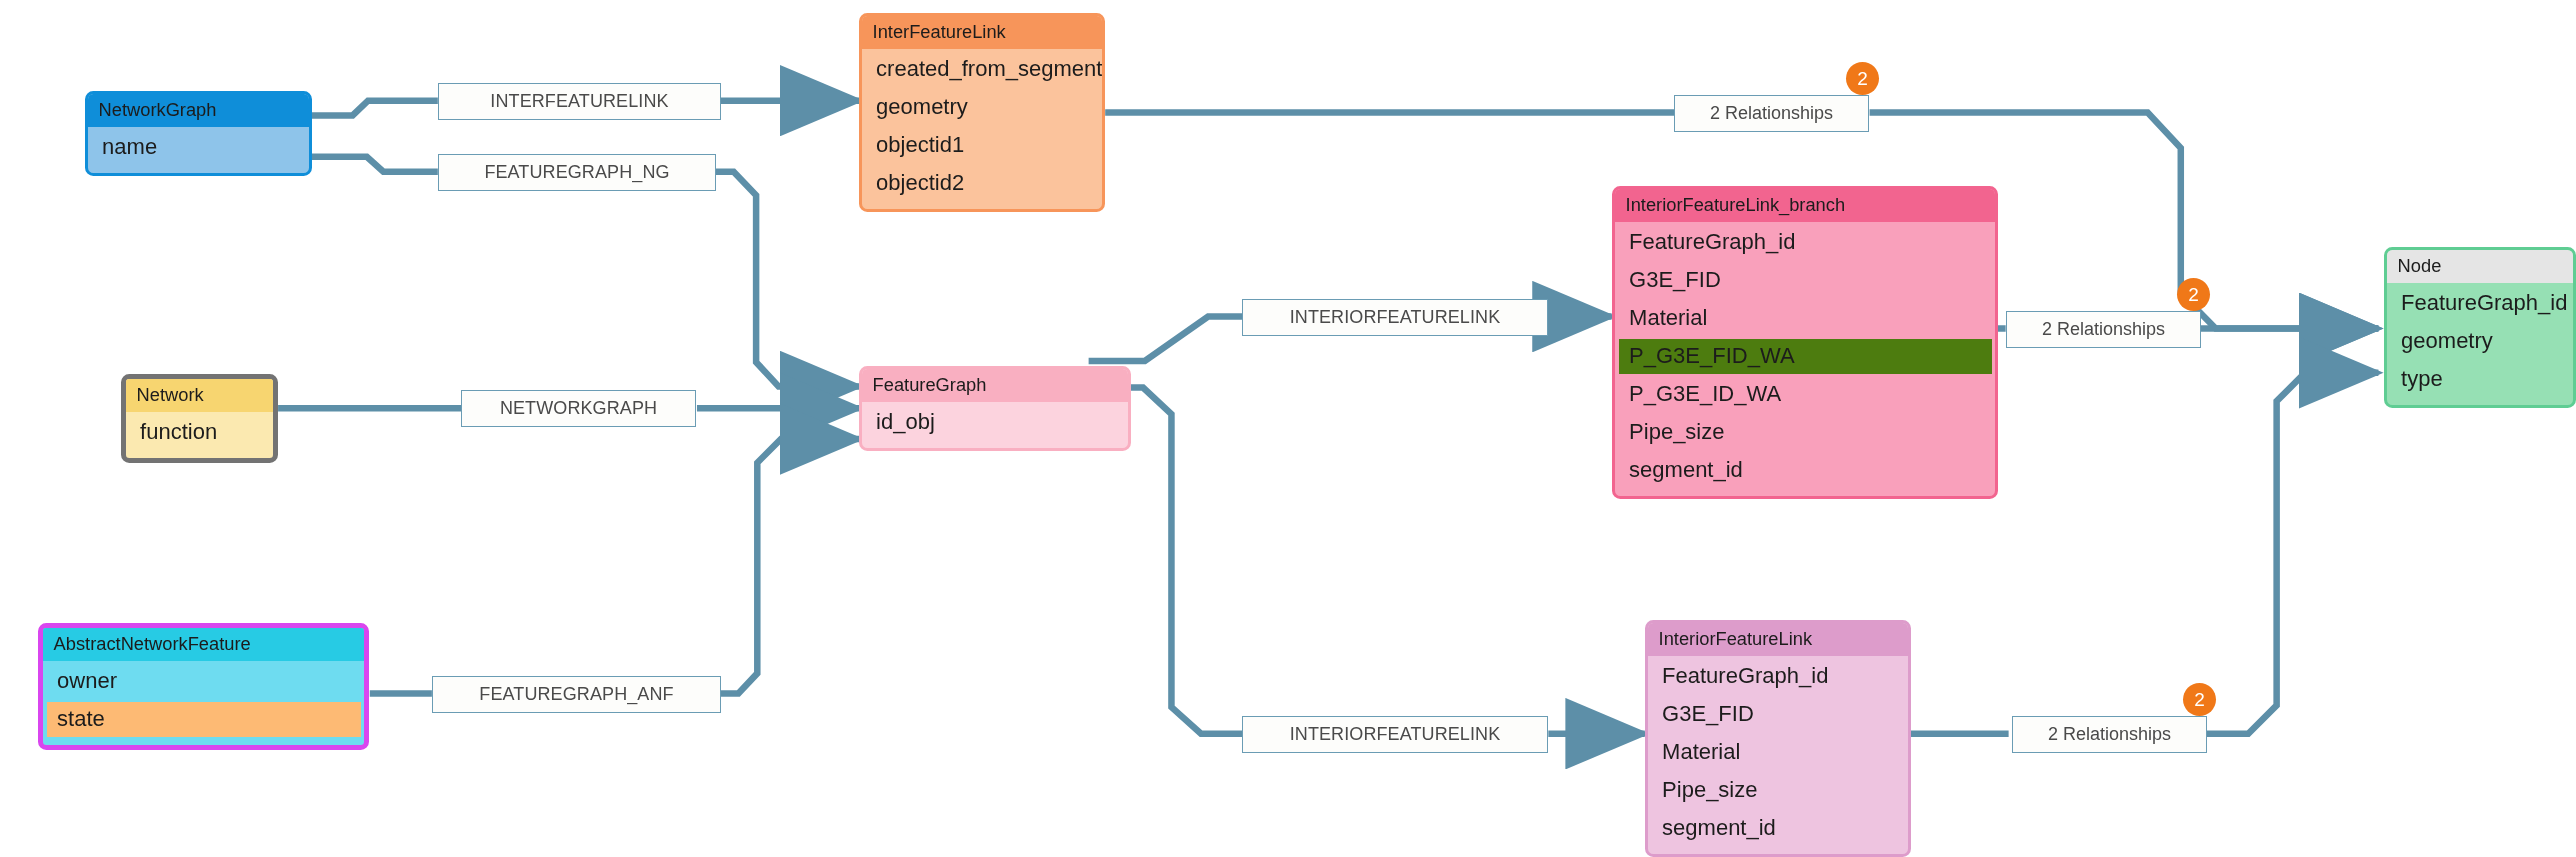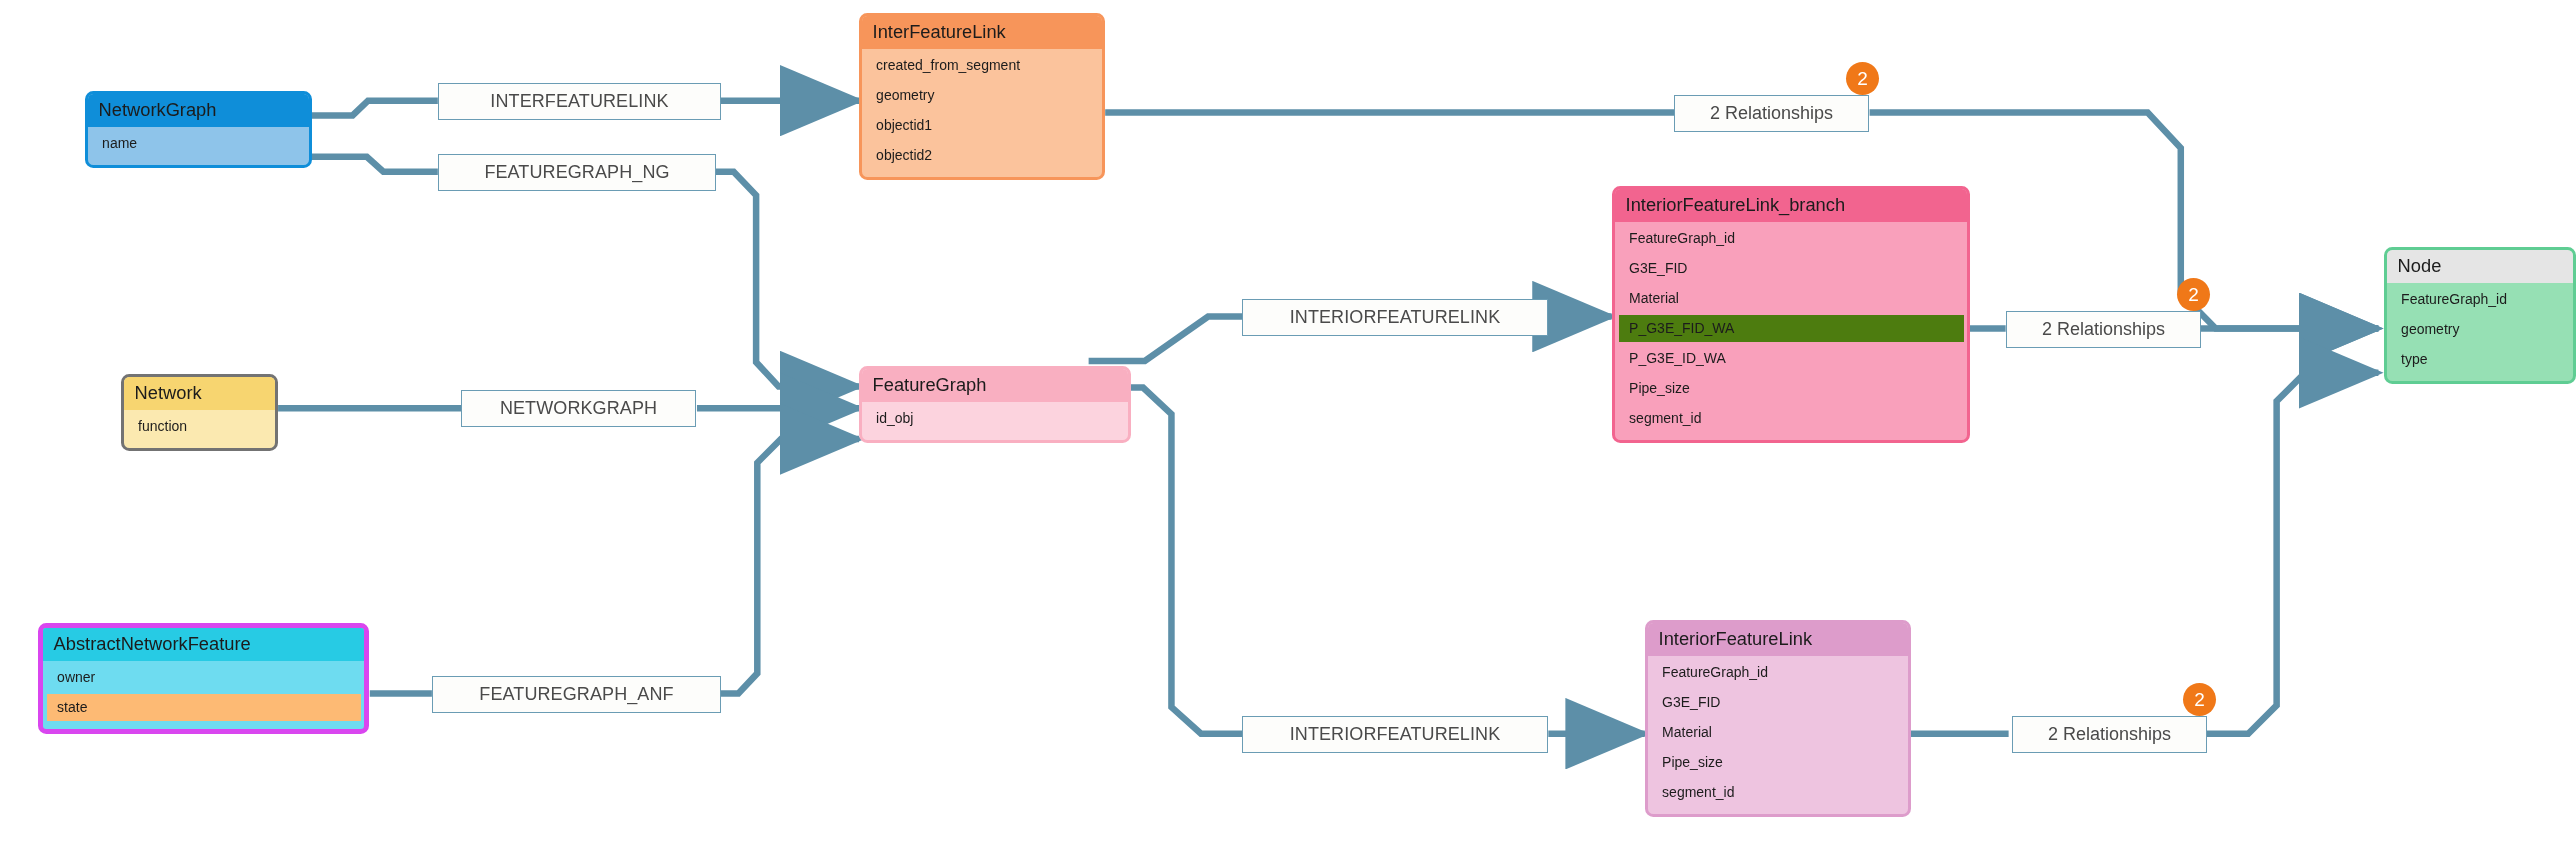--- a/index.html
+++ b/index.html
@@ -5,21 +5,21 @@
   html,body{margin:0;padding:0;background:#ffffff;}
   body{font-family:"Liberation Sans",sans-serif;}
   #stage{position:relative;width:2576px;height:858px;background:#fff;overflow:hidden;}
   #wires{position:absolute;left:0;top:0;width:2576px;height:858px;}
 
   
   .card{position:absolute;border-radius:8.3px;box-sizing:border-box;overflow:hidden;
         padding:3.5px 0 4.7px 0;}
   .card .ctitle{font-size:18.3px;line-height:1.0;padding:7px 8.3px 7.7px 10.6px;color:#1c1c1c;
         white-space:nowrap;font-weight:400;}
-  .card .crow{font-size:14px;line-height:1.0;padding:6.5px 8.3px 6.5px 10.6px;color:#1c1c1c;
+  .card .crow{font-size:22px;line-height:1.0;padding:6.5px 8.3px 6.5px 10.6px;color:#1c1c1c;
         white-space:nowrap;margin-top:3px;}
   .card .crows{padding:0 3.5px 0 3.5px;}
   .card .crow:last-child{margin-bottom:3px;}
 
   
   .elabel{position:absolute;background:#fdfdfb;border:1.8px solid #6a9cb4;
           font-size:18px;color:#4a4a4a;display:flex;align-items:center;
           justify-content:center;white-space:nowrap;box-sizing:border-box;
           letter-spacing:0.1px;}
   .rlabel{position:absolute;background:#fdfdfb;border:1.8px solid #6a9cb4;
@@ -91,35 +91,35 @@
   <div class="card" style="left:859px;top:13px;width:246px;background:#fbc39c;border:3px solid #f7955a;">
     <div class="ctitle" style="background:#f7955a;margin:-3.5px 0 0 0;">InterFeatureLink</div>
     <div class="crows">
       <div class="crow" style="background:#fbc39c;">created_from_segment</div>
       <div class="crow" style="background:#fbc39c;">geometry</div>
       <div class="crow" style="background:#fbc39c;">objectid1</div>
       <div class="crow" style="background:#fbc39c;">objectid2</div>
     </div>
   </div>
 
-  <div class="card" style="left:121px;top:374px;width:157px;background:#fbe9b0;border:3px solid #737373;">
+  <div class="card" style="left:121px;top:374px;width:157px;background:#fbe9b0;border:5px solid #737373;">
     <div class="ctitle" style="background:#f7d570;margin:-3.5px 0 0 0;">Network</div>
     <div class="crows">
       <div class="crow" style="background:#fbe9b0;">function</div>
     </div>
   </div>
 
   <div class="card" style="left:859px;top:366px;width:272px;background:#fcd3de;border:3px solid #f9afc1;">
     <div class="ctitle" style="background:#f9afc1;margin:-3.5px 0 0 0;">FeatureGraph</div>
     <div class="crows">
       <div class="crow" style="background:#fcd3de;">id_obj</div>
     </div>
   </div>
 
-  <div class="card" style="left:1612px;top:186px;width:358px;background:#f9a0bb;border:3px solid #f2648f;">
+  <div class="card" style="left:1612px;top:186px;width:386px;background:#f9a0bb;border:3px solid #f2648f;">
     <div class="ctitle" style="background:#f2648f;margin:-3.5px 0 0 0;">InteriorFeatureLink_branch</div>
     <div class="crows">
       <div class="crow" style="background:#f9a0bb;">FeatureGraph_id</div>
       <div class="crow" style="background:#f9a0bb;">G3E_FID</div>
       <div class="crow" style="background:#f9a0bb;">Material</div>
       <div class="crow" style="background:#4d7c0f;">P_G3E_FID_WA</div>
       <div class="crow" style="background:#f9a0bb;">P_G3E_ID_WA</div>
       <div class="crow" style="background:#f9a0bb;">Pipe_size</div>
       <div class="crow" style="background:#f9a0bb;">segment_id</div>
     </div>

